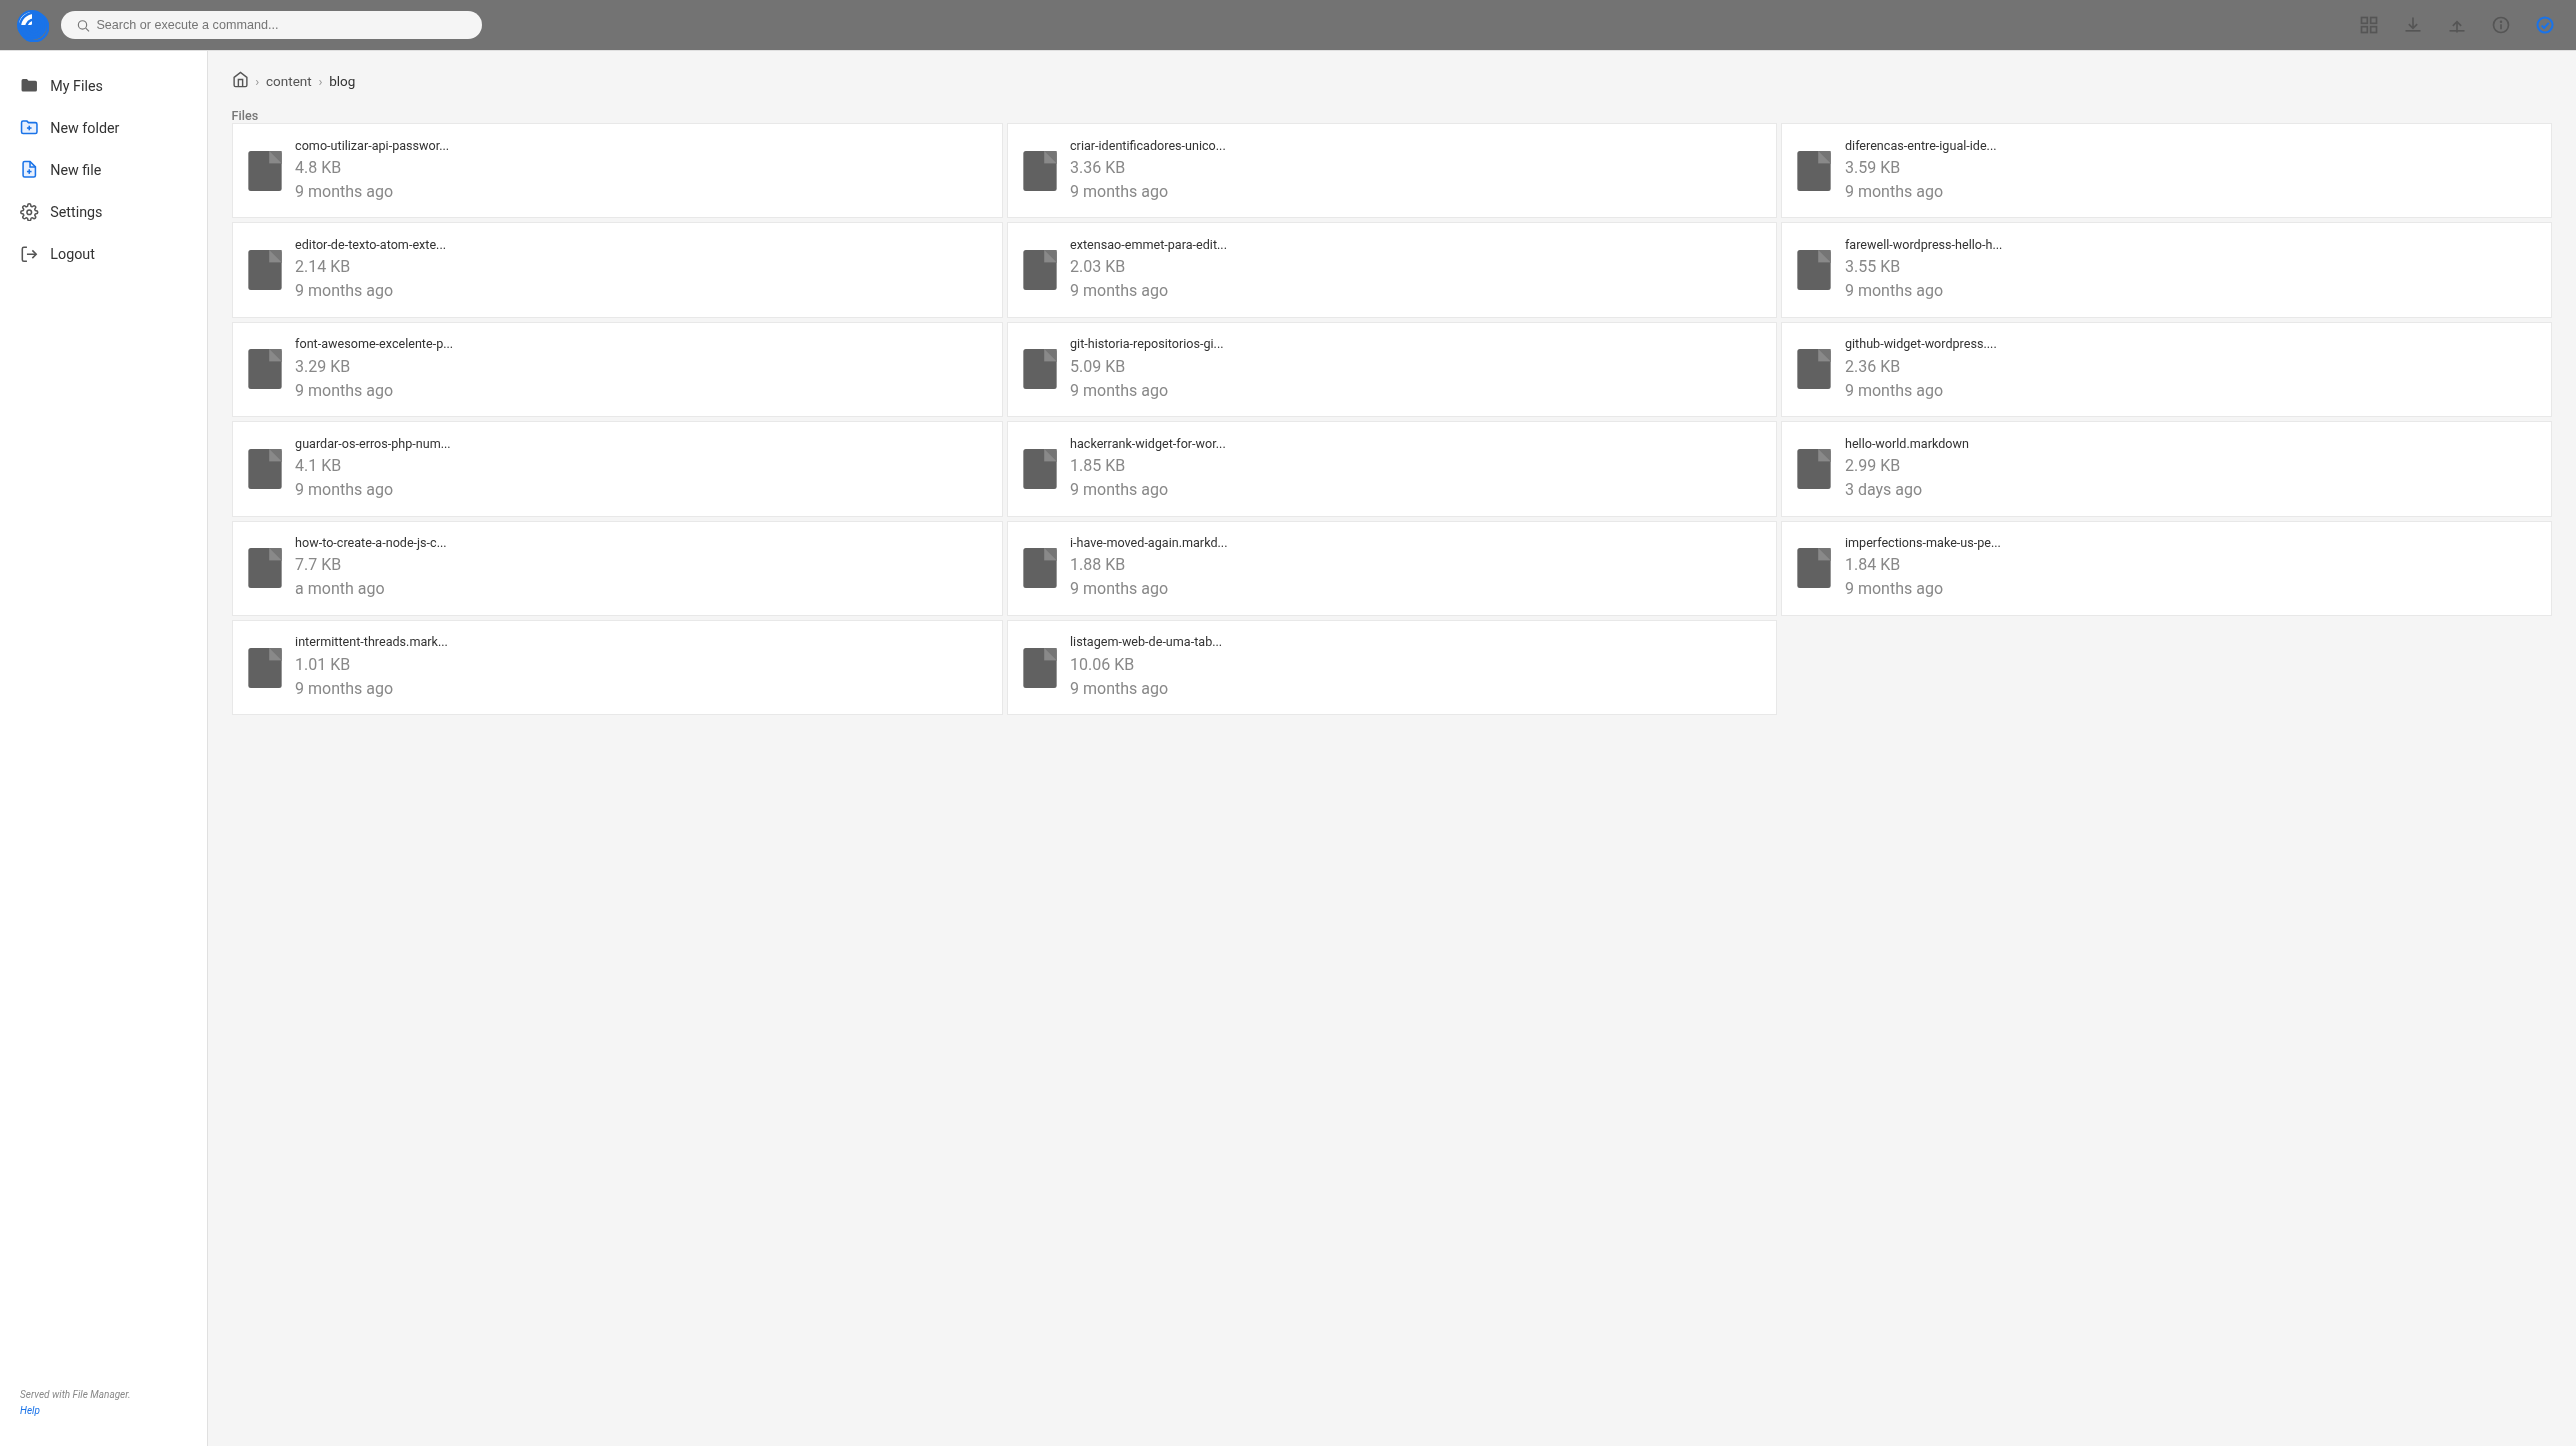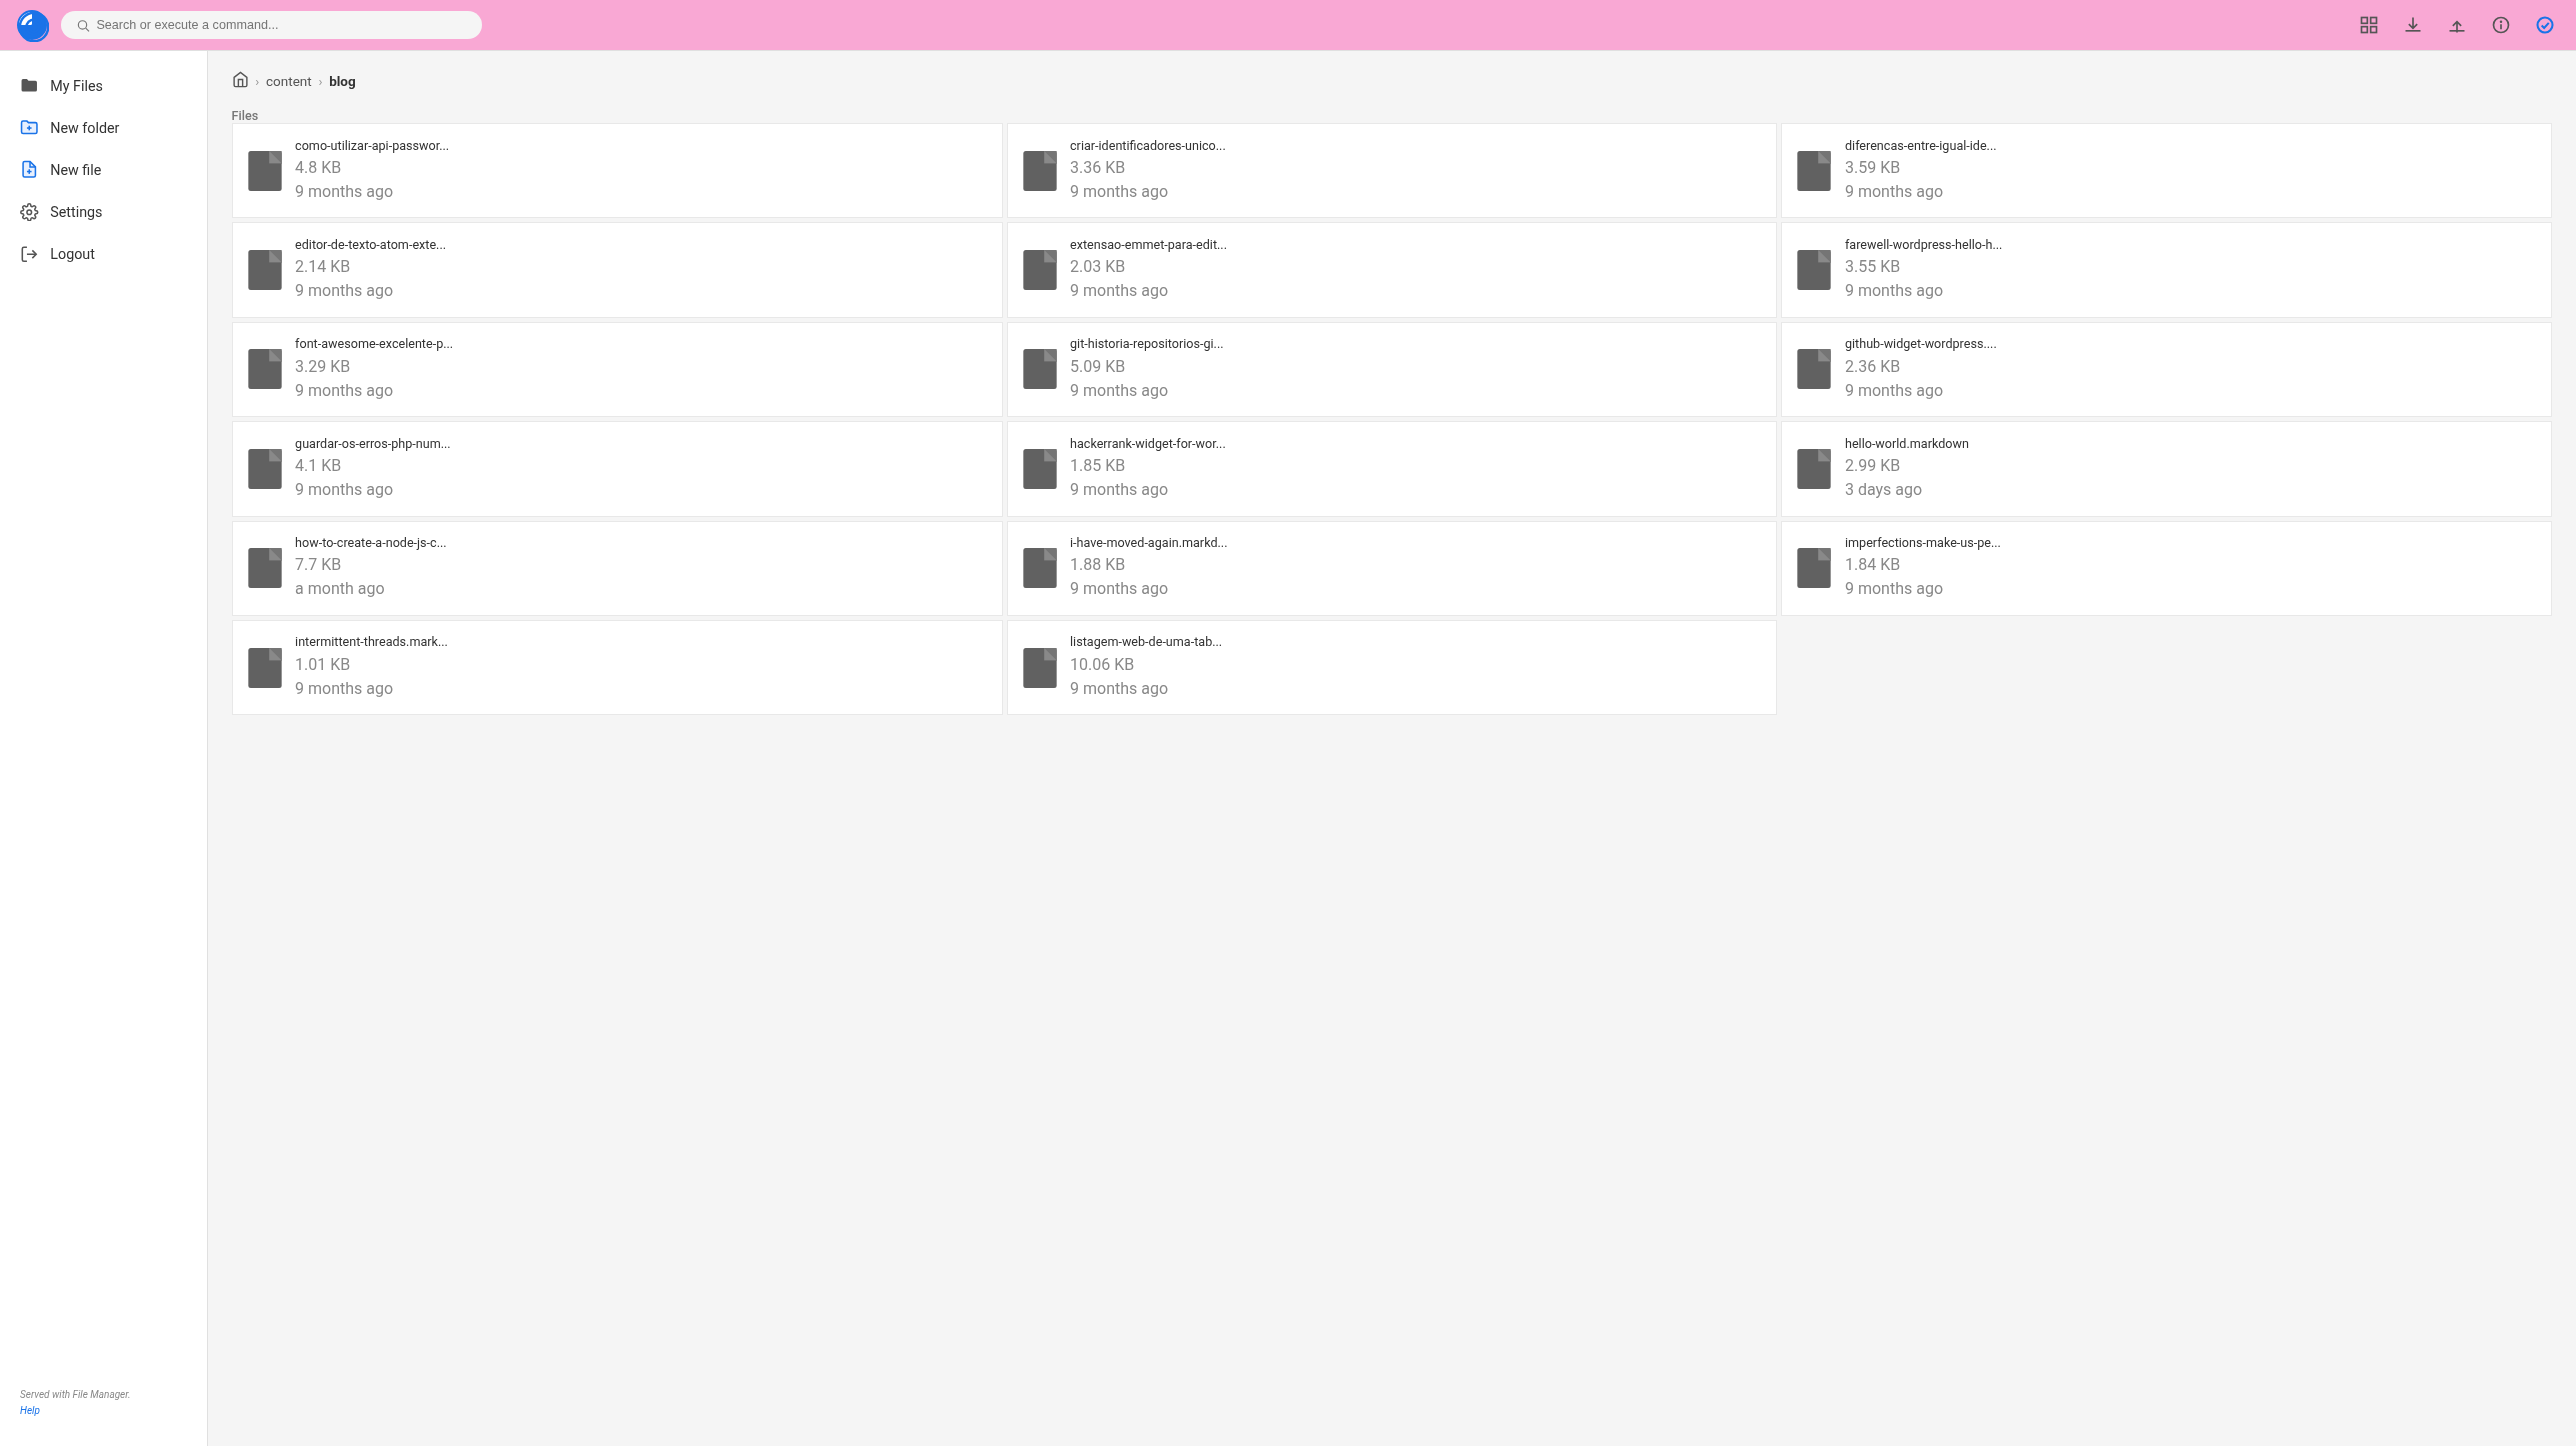--- a/index.html
+++ b/index.html
@@ -9,21 +9,21 @@
       display: flex;
       flex-direction: column;
       height: 100vh;
       overflow: hidden;
     }
 
     
     .topbar {
       display: flex;
       align-items: center;
-      background: #f9a8d4;
+      background: #737373;
       padding: 0 17px;
       height: 51px;
       border-bottom: 0.8px solid #e0e0e0;
       flex-shrink: 0;
     }
     .topbar-logo {
       width: 30px;
       height: 30px;
       border-radius: 50%;
       background: conic-gradient(#1a73e8 0deg 270deg, #fff 270deg 360deg);
@@ -117,21 +117,21 @@
       display: flex;
       align-items: center;
       gap: 6.7px;
       margin-bottom: 17px;
       font-size: 13.5px;
       color: #555;
     }
     .breadcrumb-home svg { width: 17px; height: 17px; color: #555; }
     .breadcrumb-sep { color: #999; }
     .breadcrumb-item { color: #555; }
-    .breadcrumb-item.active { color: #333; font-weight: 700; }
+    .breadcrumb-item.active { color: #333; font-weight: 400; }
 
     
     .section-label {
       font-size: 12.6px;
       color: #777;
       font-weight: 500;
     }
 
     
     .files-grid {

